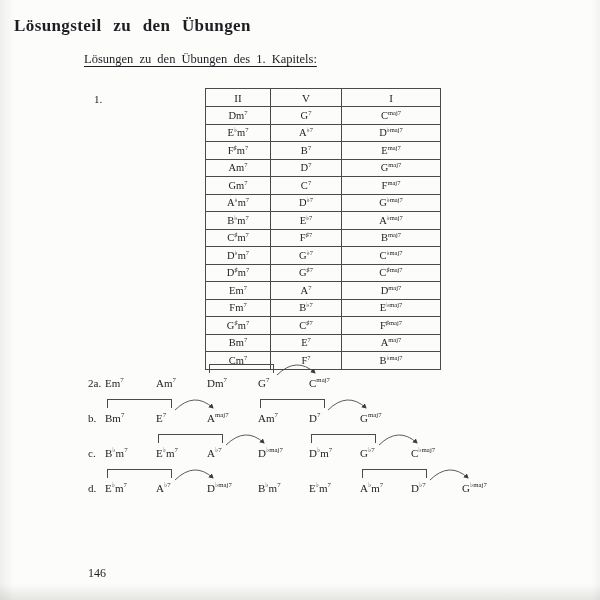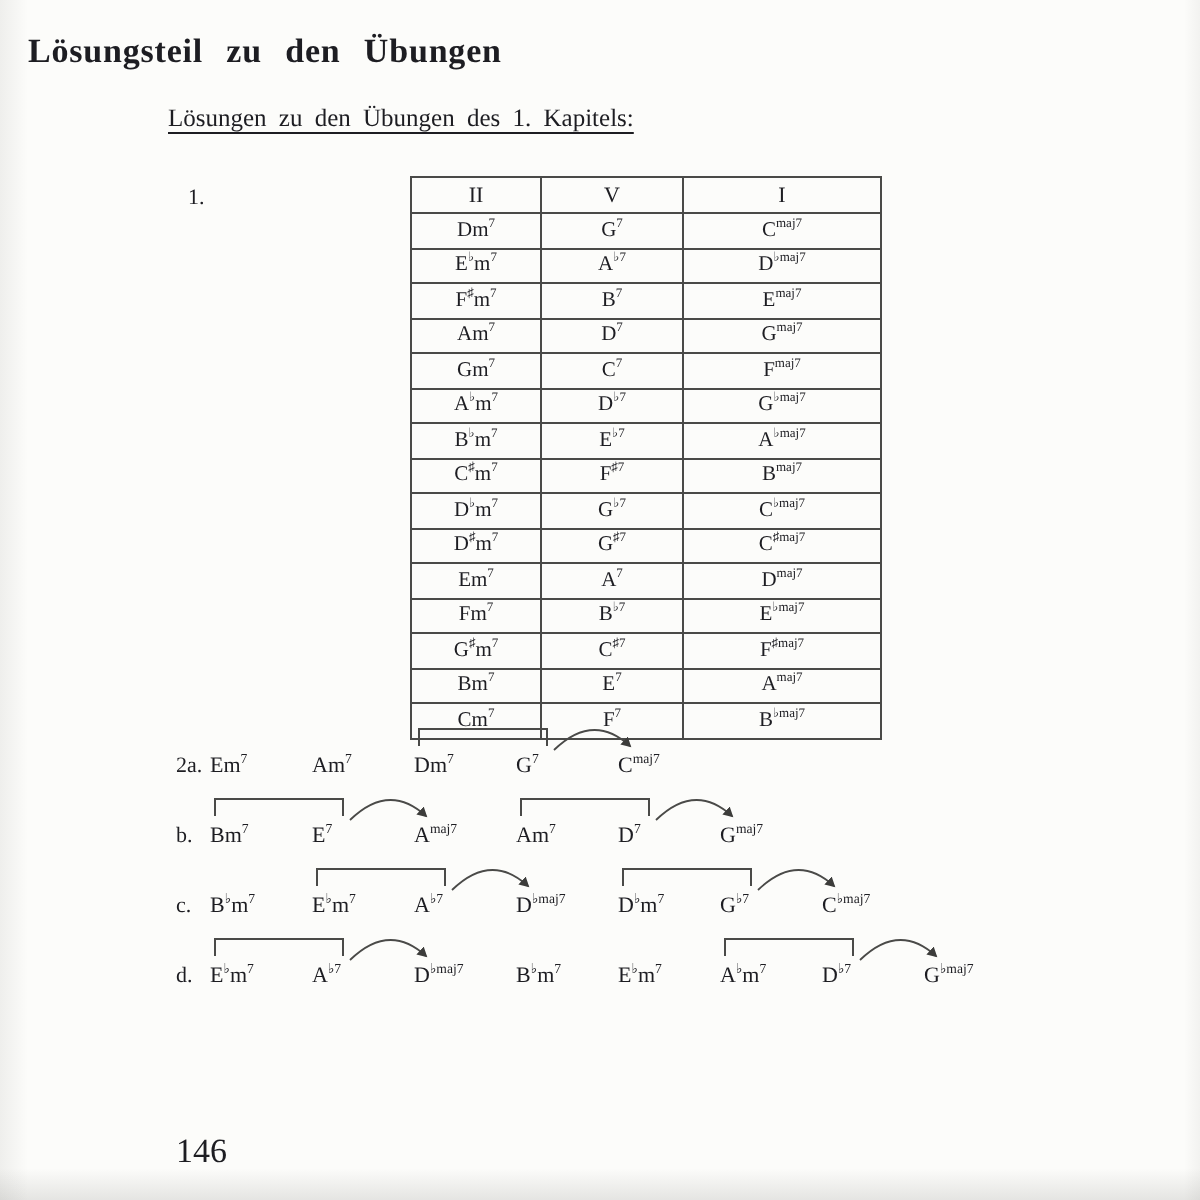--- a/index.html
+++ b/index.html
@@ -45,21 +45,21 @@
   .prog-row { position: absolute; left: 0; width: 100%; height: 35px; }
   .prog-label { position: absolute; left: 0; top: 15px; font-size: 11px; white-space: nowrap; }
   .prog-area { position: absolute; left: 17px; top: 0; right: 0; height: 35px; }
   .chord { position: absolute; top: 15px; font-size: 11px; white-space: nowrap; }
   .bracket {
     position: absolute; top: 2px; height: 8px;
     border-top: 1px solid #4a4a48; border-left: 1px solid #4a4a48; border-right: 1px solid #4a4a48;
   }
   .arrow { position: absolute; top: 0; overflow: visible; }
 
-  .page-number { position: absolute; top: 566px; left: 88px; font-size: 17px; }
+  .page-number { position: absolute; top: 566px; left: 88px; font-size: 12px; }
   .svg-defs { position: absolute; width: 0; height: 0; }
 </style>
 </head>
 <body>
 
 <svg class="svg-defs" aria-hidden="true">
   <defs>
     <marker id="arrowhead" markerWidth="7" markerHeight="7" refX="4.5" refY="3" orient="auto">
       <path d="M0,0 L5.5,3 L0,6 z" fill="#3c3c3a"></path>
     </marker>

